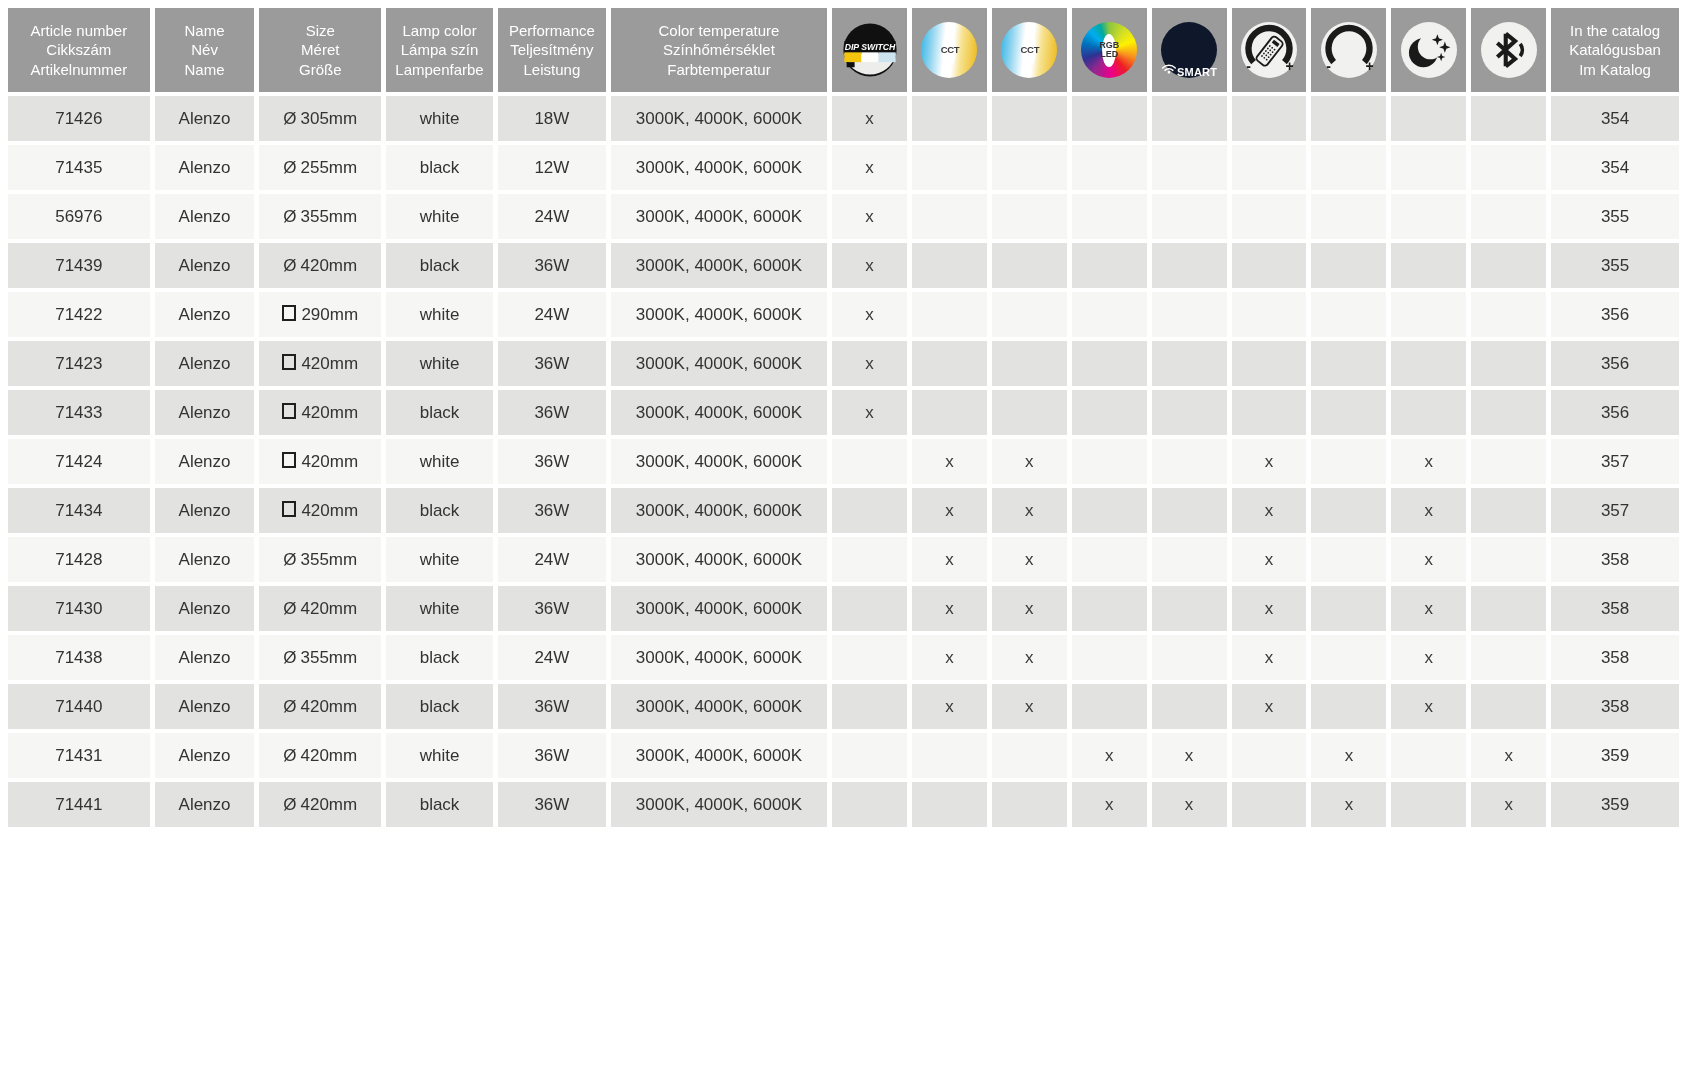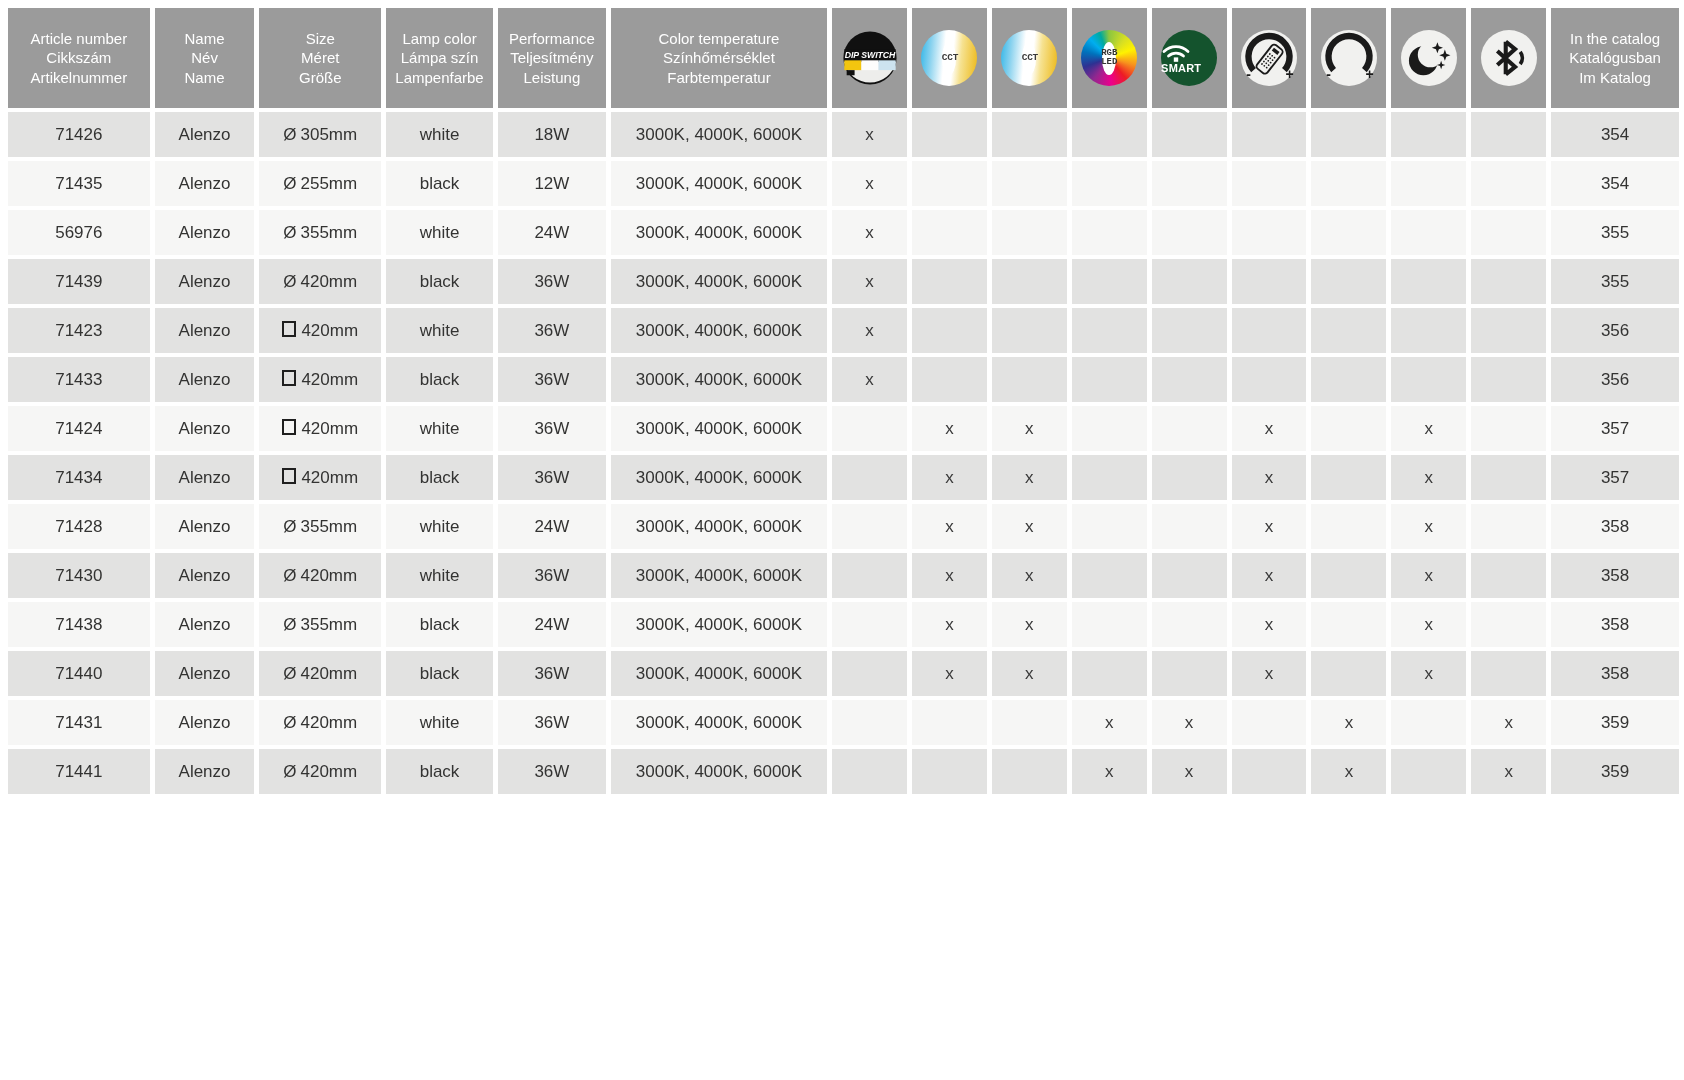--- a/index.html
+++ b/index.html
@@ -7,49 +7,49 @@
     width:1684px;height:1080px;overflow:hidden;
     font-family:"Liberation Sans",sans-serif;color:#353535;
   }
   table{
     border-collapse:separate;border-spacing:5px 4px;
     table-layout:fixed;margin:4px 0 0 3px;
   }
   th{
     background:#9b9b9b;color:#fff;font-weight:normal;
     font-size:15px;line-height:1.27;height:84px;
-    text-align:center;vertical-align:middle;padding:8px 2px;
+    text-align:center;vertical-align:middle;padding:0 2px;
   }
   td{
     height:45px;text-align:center;vertical-align:middle;
     font-size:17px;padding:0 2px;color:#333332;
   }
   tr.odd  td{background:#f6f6f5;}
   tr.even td{background:#e2e2e1;}
   .mark{font-size:17px;color:#3a3a3a;}
   .size-prefix{margin-right:4px;}
   .size-square{
     display:inline-block;width:10px;height:12px;
     border:2.6px solid #1f1f1f;margin-right:5px;vertical-align:-1px;
   }
   
   .icon-wrap{display:block;width:56px;height:56px;margin:0 auto;}
   .disc{width:56px;height:56px;border-radius:50%;}
   .light-disc{background:#f1f1ef;}
   .smart-disc{
-    background:#14532d;display:flex;flex-direction:column;
-    align-items:flex-start;justify-content:center;
+    background:#0f172a;display:flex;
+    align-items:flex-end;justify-content:center;
   }
   .smart-txt{font-size:11px;font-weight:bold;color:#fff;letter-spacing:.2px;line-height:1;margin-top:1px;}
   .ring{width:56px;height:56px;border-radius:50%;display:flex;align-items:center;justify-content:center;}
   .cct-ring{background:linear-gradient(95deg,#2fb5e8 0%,#8fd4ef 20%,#ffffff 42%,#ffffff 56%,#f6e291 70%,#eebf2b 95%);}
   .rgb-ring{background:conic-gradient(#8dc63f,#d7df23 40deg,#fff200 70deg,#f7941d 105deg,#ed1c24 140deg,#ec008c 175deg,#92278f 215deg,#2e3192 250deg,#0072bc 285deg,#00aeef 315deg,#00a99d 340deg,#8dc63f 360deg);}
   .ring-in{
     width:14px;height:33px;border-radius:50%;background:#fff;
-    display:flex;align-items:center;justify-content:center;gap:1px;font-family:Liberation Mono, monospace;
+    display:flex;align-items:center;justify-content:center;gap:1px;
   }
   .cct-txt{font-size:9.5px;font-weight:bold;color:#3b3b3b;letter-spacing:-.3px;line-height:1;}
   .rgb-txt{font-size:9px;font-weight:bold;color:#333;line-height:1.05;text-align:center;}
 </style>
 </head>
 <body>
 
 <table>
   <colgroup id="cols">
       <col style="width: 142px;">
@@ -296,20 +296,38 @@
         <td></td>
         <td></td>
         <td></td>
         <td></td>
         <td></td>
         <td></td>
         <td></td>
         <td></td>
         <td>355</td>
       </tr>
+      <tr class="odd">
+        <td>71422</td>
+        <td>Alenzo</td>
+        <td><span class="size-square"></span><span>290mm</span></td>
+        <td>white</td>
+        <td>24W</td>
+        <td>3000K, 4000K, 6000K</td>
+        <td><span class="mark">x</span></td>
+        <td></td>
+        <td></td>
+        <td></td>
+        <td></td>
+        <td></td>
+        <td></td>
+        <td></td>
+        <td></td>
+        <td>356</td>
+      </tr>
       <tr class="even">
         <td>71423</td>
         <td>Alenzo</td>
         <td><span class="size-square"></span><span>420mm</span></td>
         <td>white</td>
         <td>36W</td>
         <td>3000K, 4000K, 6000K</td>
         <td><span class="mark">x</span></td>
         <td></td>
         <td></td>

